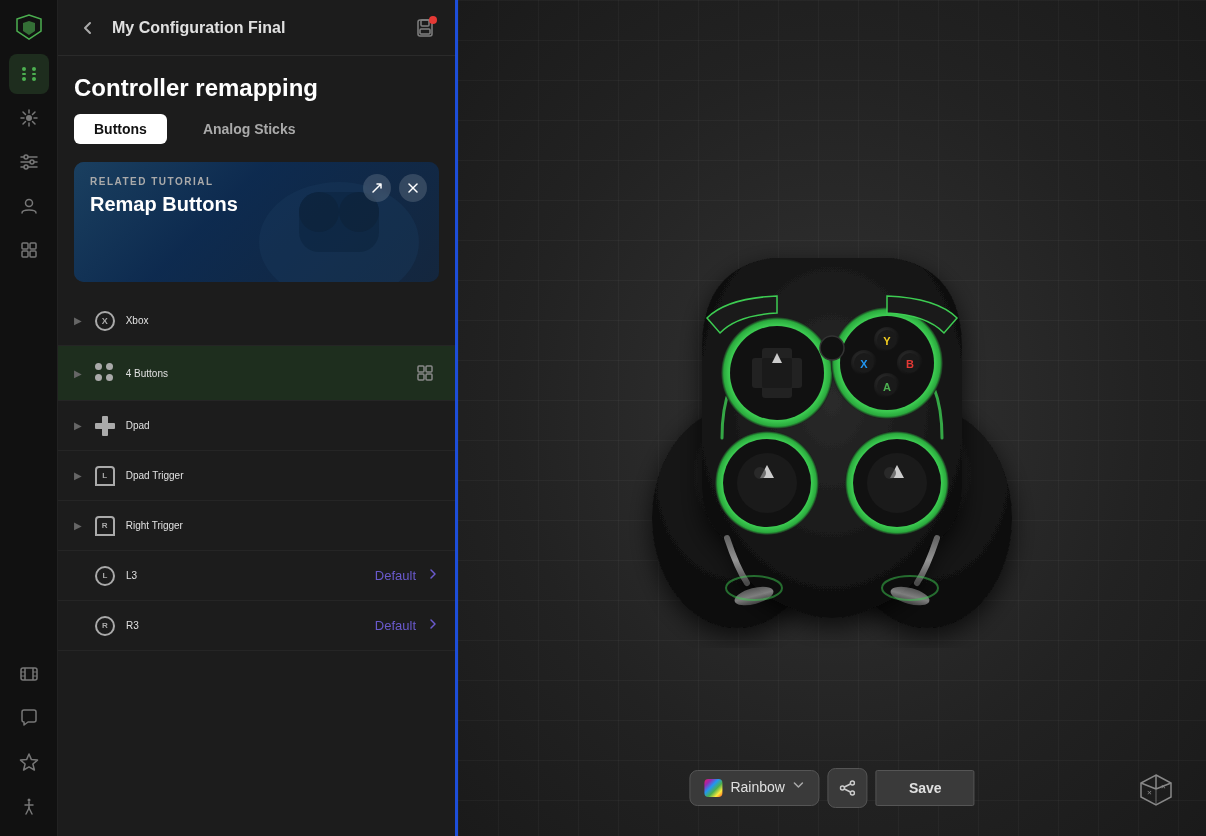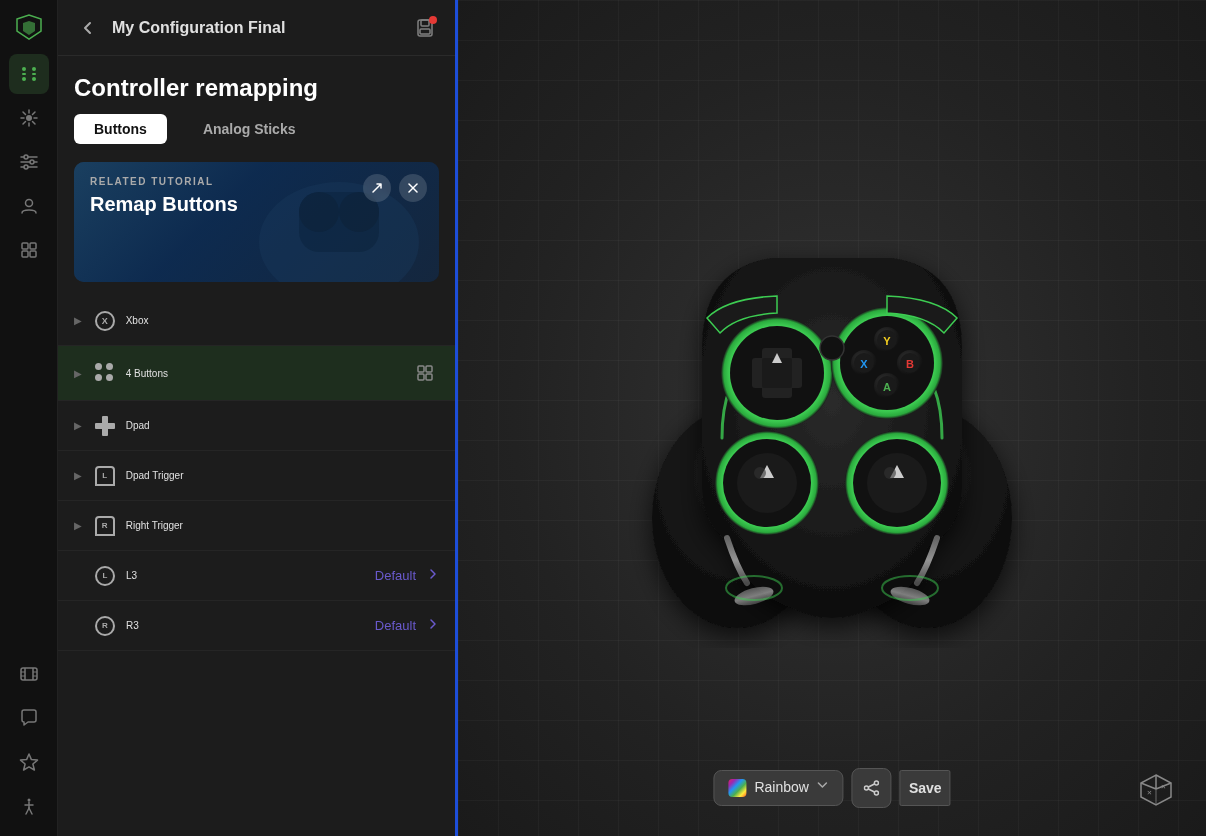--- a/index.html
+++ b/index.html
@@ -299,21 +299,21 @@
       align-items: center;
       justify-content: center;
       background: #3a3a3a;
       border: 1px solid #555;
       border-radius: 8px;
       cursor: pointer;
       color: #ccc;
       font-size: 16px;
     }
     .save-btn {
-      padding: 9px 8px;
+      padding: 9px 32px;
       background: #3a3a3a;
       border: 1px solid #555;
       border-radius: 2px;
       cursor: pointer;
       color: #e0e0e0;
       font-size: 14px;
       font-weight: 600;
     }
 
     

